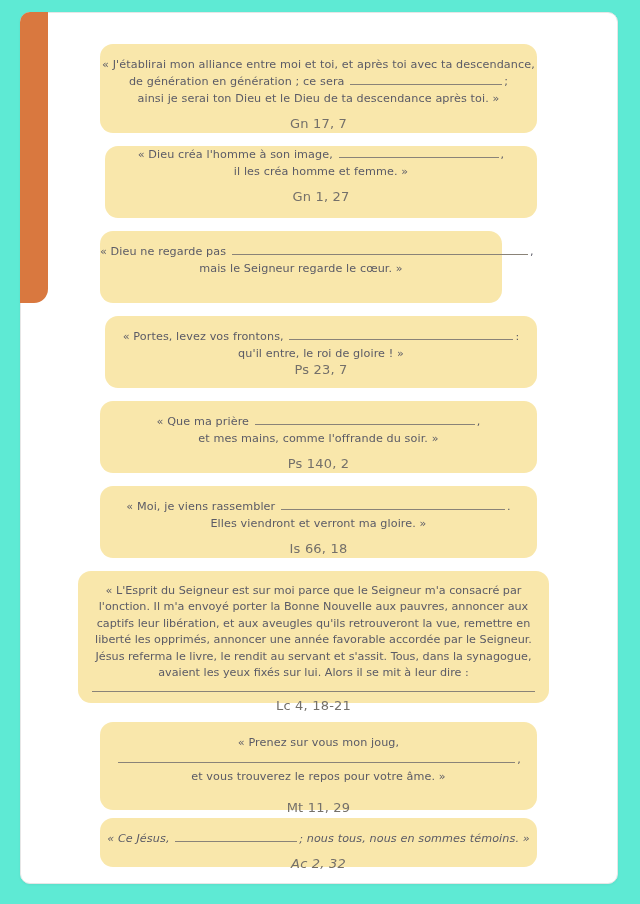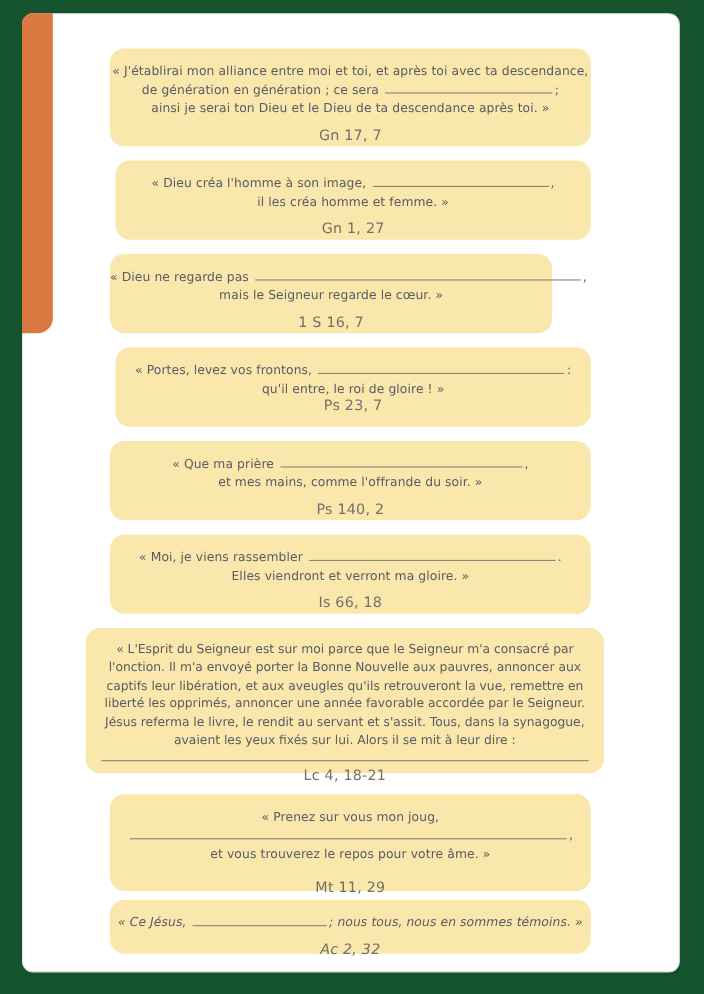--- a/index.html
+++ b/index.html
@@ -12,21 +12,21 @@
     background: #f4f4f4;
     font-family: "Liberation Sans", sans-serif;
     overflow: hidden;
   }
 
   .page-wrap {
     position: absolute;
     left: 0; top: 0;
     width: 640px;
     height: 904px;
-    background: #14532d;
+    background: #5eead4;
   }
 
   .page-sheet {
     position: absolute;
     left: 20px;
     top: 12px;
     width: 598px;
     height: 872px;
     background: #ffffff;
     border: 1px solid #e6e6e6;
@@ -117,31 +117,30 @@
   <div class="cards" id="cards">
       <div class="card" style="left: 100px; top: 44px; width: 437px; height: 89px;">
         <div class="card-body" style="padding-top: 12px;">
           <span class="qline"><span>« J'établirai mon alliance entre moi et toi, et après toi avec ta descendance, </span></span>
           <span class="qline"><span>de génération en génération ; ce sera </span><span class="blank" style="width: 152px;"></span><span>; </span></span>
           <span class="qline"><span>ainsi je serai ton Dieu et le Dieu de ta descendance après toi. » </span></span>
           <div class="card-ref" style="margin-top: 9px;">Gn 17, 7</div>
         </div>
       </div>
       <div class="card" style="left: 105px; top: 146px; width: 432px; height: 72px;">
-        <div class="card-body" style="padding-top: 12px;">
+        <div class="card-body" style="padding-top: 0;">
           <span class="qline"><span>« Dieu créa l'homme à son image, </span><span class="blank" style="width: 160px;"></span><span>, </span></span>
           <span class="qline"><span>il les créa homme et femme. » </span></span>
           <div class="card-ref" style="margin-top: 9px;">Gn 1, 27</div>
         </div>
       </div>
       <div class="card" style="left: 100px; top: 231px; width: 402px; height: 72px;">
         <div class="card-body" style="padding-top: 12px;">
           <span class="qline"><span>« Dieu ne regarde pas </span><span class="blank" style="width: 296px;"></span><span>, </span></span>
           <span class="qline"><span>mais le Seigneur regarde le cœur. » </span></span>
-          <div class="card-ref" style="margin-top: 9px;">1 S 16, 7</div>
         </div>
       </div>
       <div class="card" style="left: 105px; top: 316px; width: 432px; height: 72px;">
         <div class="card-body" style="padding-top: 12px;">
           <span class="qline"><span>« Portes, levez vos frontons, </span><span class="blank" style="width: 224px;"></span><span>: </span></span>
           <span class="qline"><span>qu'il entre, le roi de gloire ! » </span></span>
           <div class="card-ref" style="margin-top: 0;">Ps 23, 7</div>
         </div>
       </div>
       <div class="card" style="left: 100px; top: 401px; width: 437px; height: 72px;">

